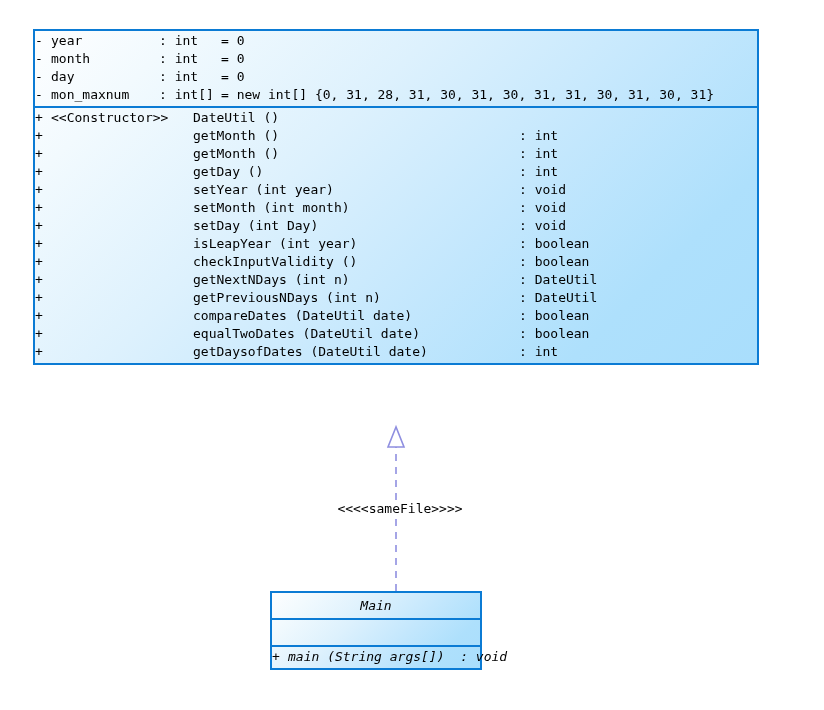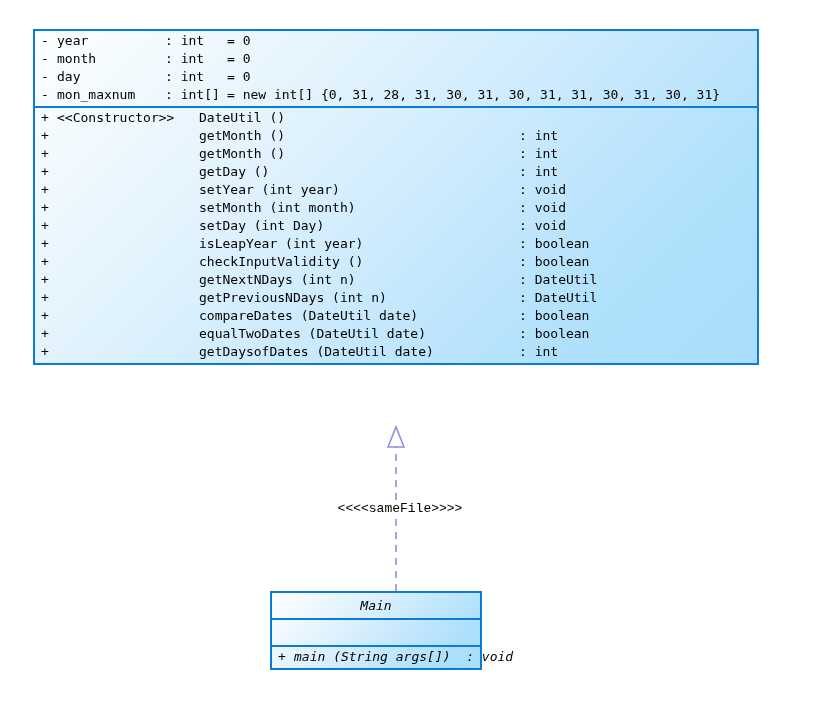--- a/index.html
+++ b/index.html
@@ -46,21 +46,20 @@
   .uml-compartment + .uml-compartment {
     border-top: 2px solid #0b7bd4;
   }
 
   .uml-row {
     font-size: 13px;
     line-height: 18px;
     height: 18px;
     color: #000000;
     white-space: pre;
-    padding-left: 6px;
     position: relative;
   }
 
   
   .uml-row .vis       { display: inline-block; width: 16px; }
   .uml-row .member    { display: inline-block; }
   .uml-row .rettype   { position: absolute; left: 484px; white-space: pre; }
 
   
   .attr-name { display: inline-block; width: 108px; }
@@ -87,21 +86,20 @@
   }
   .conn-label {
     position: absolute;
     font-size: 13px;
     line-height: 16px;
     color: #000000;
     white-space: pre;
     background: #ffffff;
     padding: 0 4px;
     text-align: center;
-    font-family: Liberation Mono, monospace;
   }
 </style>
 </head>
 <body>
 
 <div class="uml-class" id="class-dateutil" style="left:33px; top:29px; width:726px;">
 
 
   <div class="uml-compartment" id="dateutil-attrs">
       <div class="uml-row"><span class="vis">-</span><span class="attr-name">year</span><span class="attr-type">: int</span><span class="attr-val">= 0</span></div>

